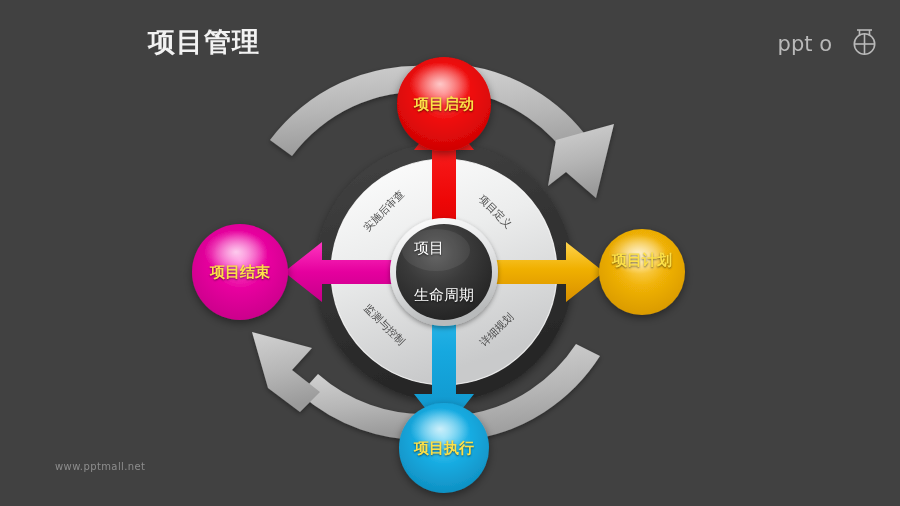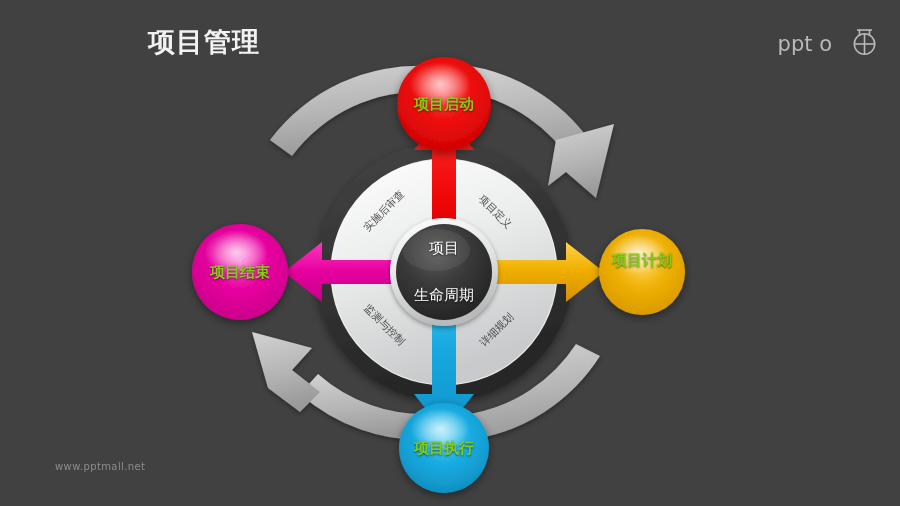--- a/index.html
+++ b/index.html
@@ -63,31 +63,30 @@
     height: 506px;
   }
   #diagram-svg { display: block; }
 
   
   .node-label {
     position: absolute;
     transform: translate(-50%, -50%);
     font-size: 15px;
     font-weight: bold;
-    color: #84cc16;
+    color: #fde047;
     white-space: nowrap;
     text-shadow: 0 1px 2px rgba(0,0,0,0.55);
     pointer-events: none;
   }
   .hub-label {
     position: absolute;
     left: 444px;
     top: 272px;
     transform: translate(-50%, -50%);
-    text-align: center;
     color: #ffffff;
     font-size: 15px;
     line-height: 1.28;
     text-shadow: 0 1px 2px rgba(0,0,0,0.7);
     pointer-events: none;
   }
   .hub-label .l1 { display: block; }
   .hub-label .l2 { display: block; margin-top: 28px; }
 
   .ring-label {

